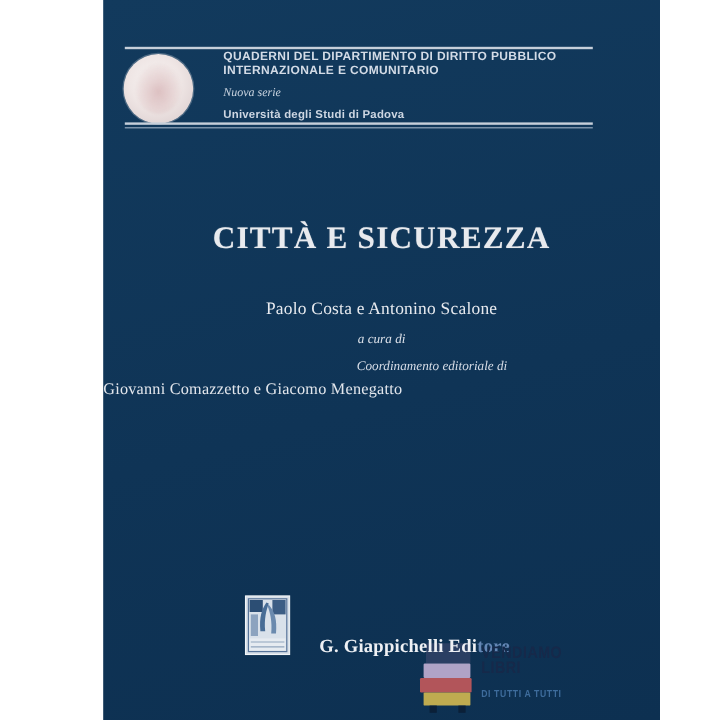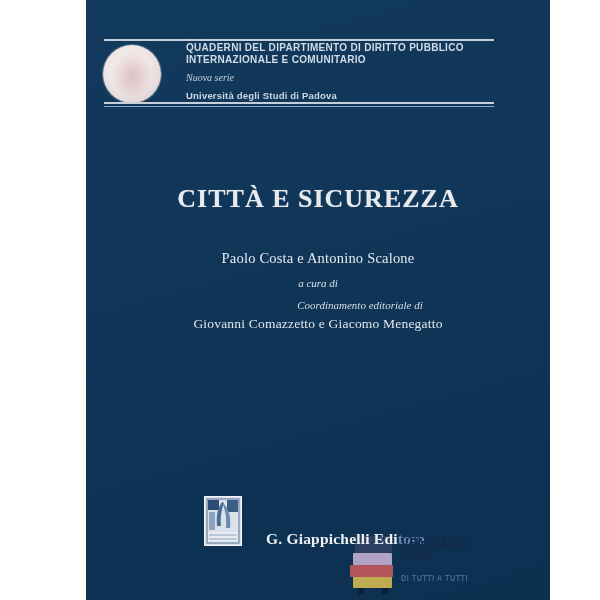--- a/index.html
+++ b/index.html
@@ -31,21 +31,21 @@
   
   .title{position:absolute;left:0;top:185px;width:100%;text-align:center;
          color:#e8eaee;font-size:26px;line-height:28px;font-weight:bold;letter-spacing:1px;
          text-shadow:0 0 1px rgba(255,255,255,.35);}
   .curatore{position:absolute;left:0;top:233px;width:100%;text-align:center;
          color:#dde2ea;font-size:11px;font-style:italic;margin-top:44px;}
   .editors{position:absolute;left:0;top:250px;width:100%;text-align:center;
          color:#e7eaef;font-size:14.5px;letter-spacing:.2px;}
   .coord{position:absolute;left:0;top:299px;width:100%;text-align:center;
          color:#d8dee8;font-size:11px;font-style:italic;margin-left:42px;}
-  .coord-names{position:absolute;left:0;top:316px;width:100%;text-align:center;
+  .coord-names{position:absolute;left:0;top:316px;width:100%;text-align:left;
          color:#e2e6ec;font-size:13.5px;letter-spacing:.2px;}
 
   
   .pub-logo{position:absolute;left:118px;top:496px;width:38px;height:50px;}
   .pub-name{position:absolute;left:160px;top:530px;color:#eef0f4;font-size:15.5px;
             line-height:17px;font-weight:bold;letter-spacing:.2px;z-index:3;margin-left:20px;}
   .pub-name .overlap{color:#6487b5;}
 
   
   .wm-book{position:absolute;border-radius:1px;z-index:2;}

